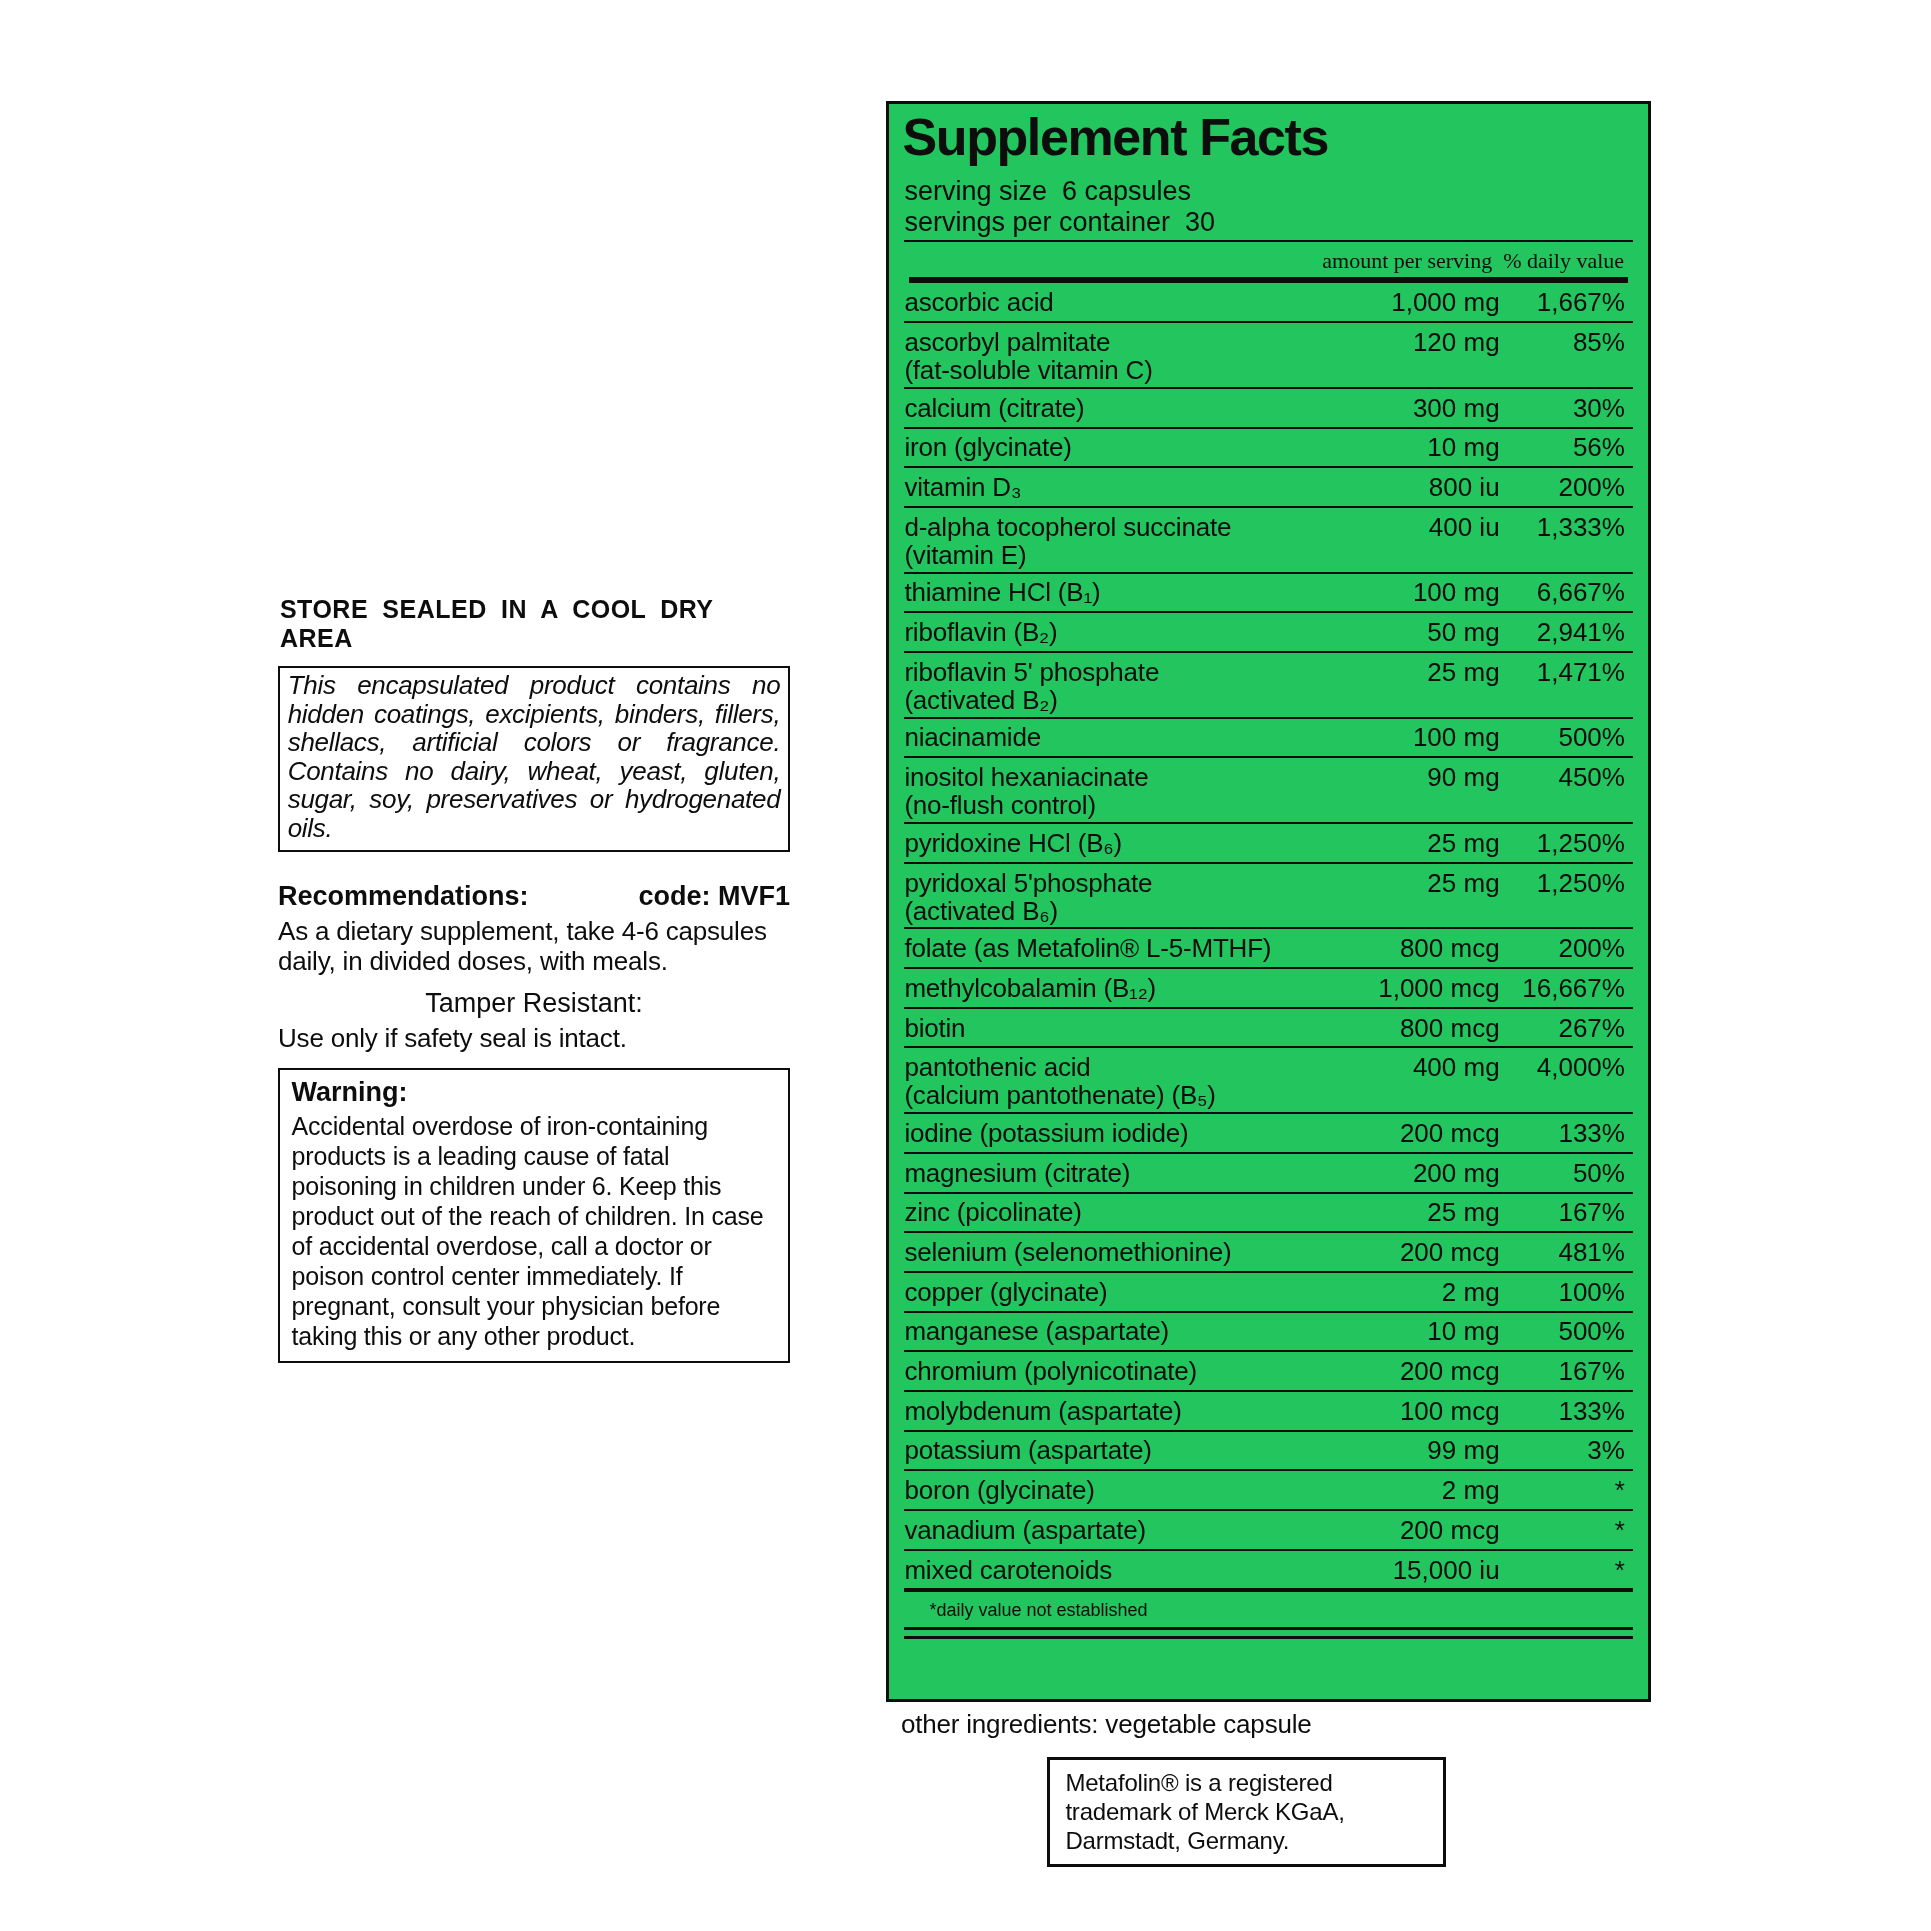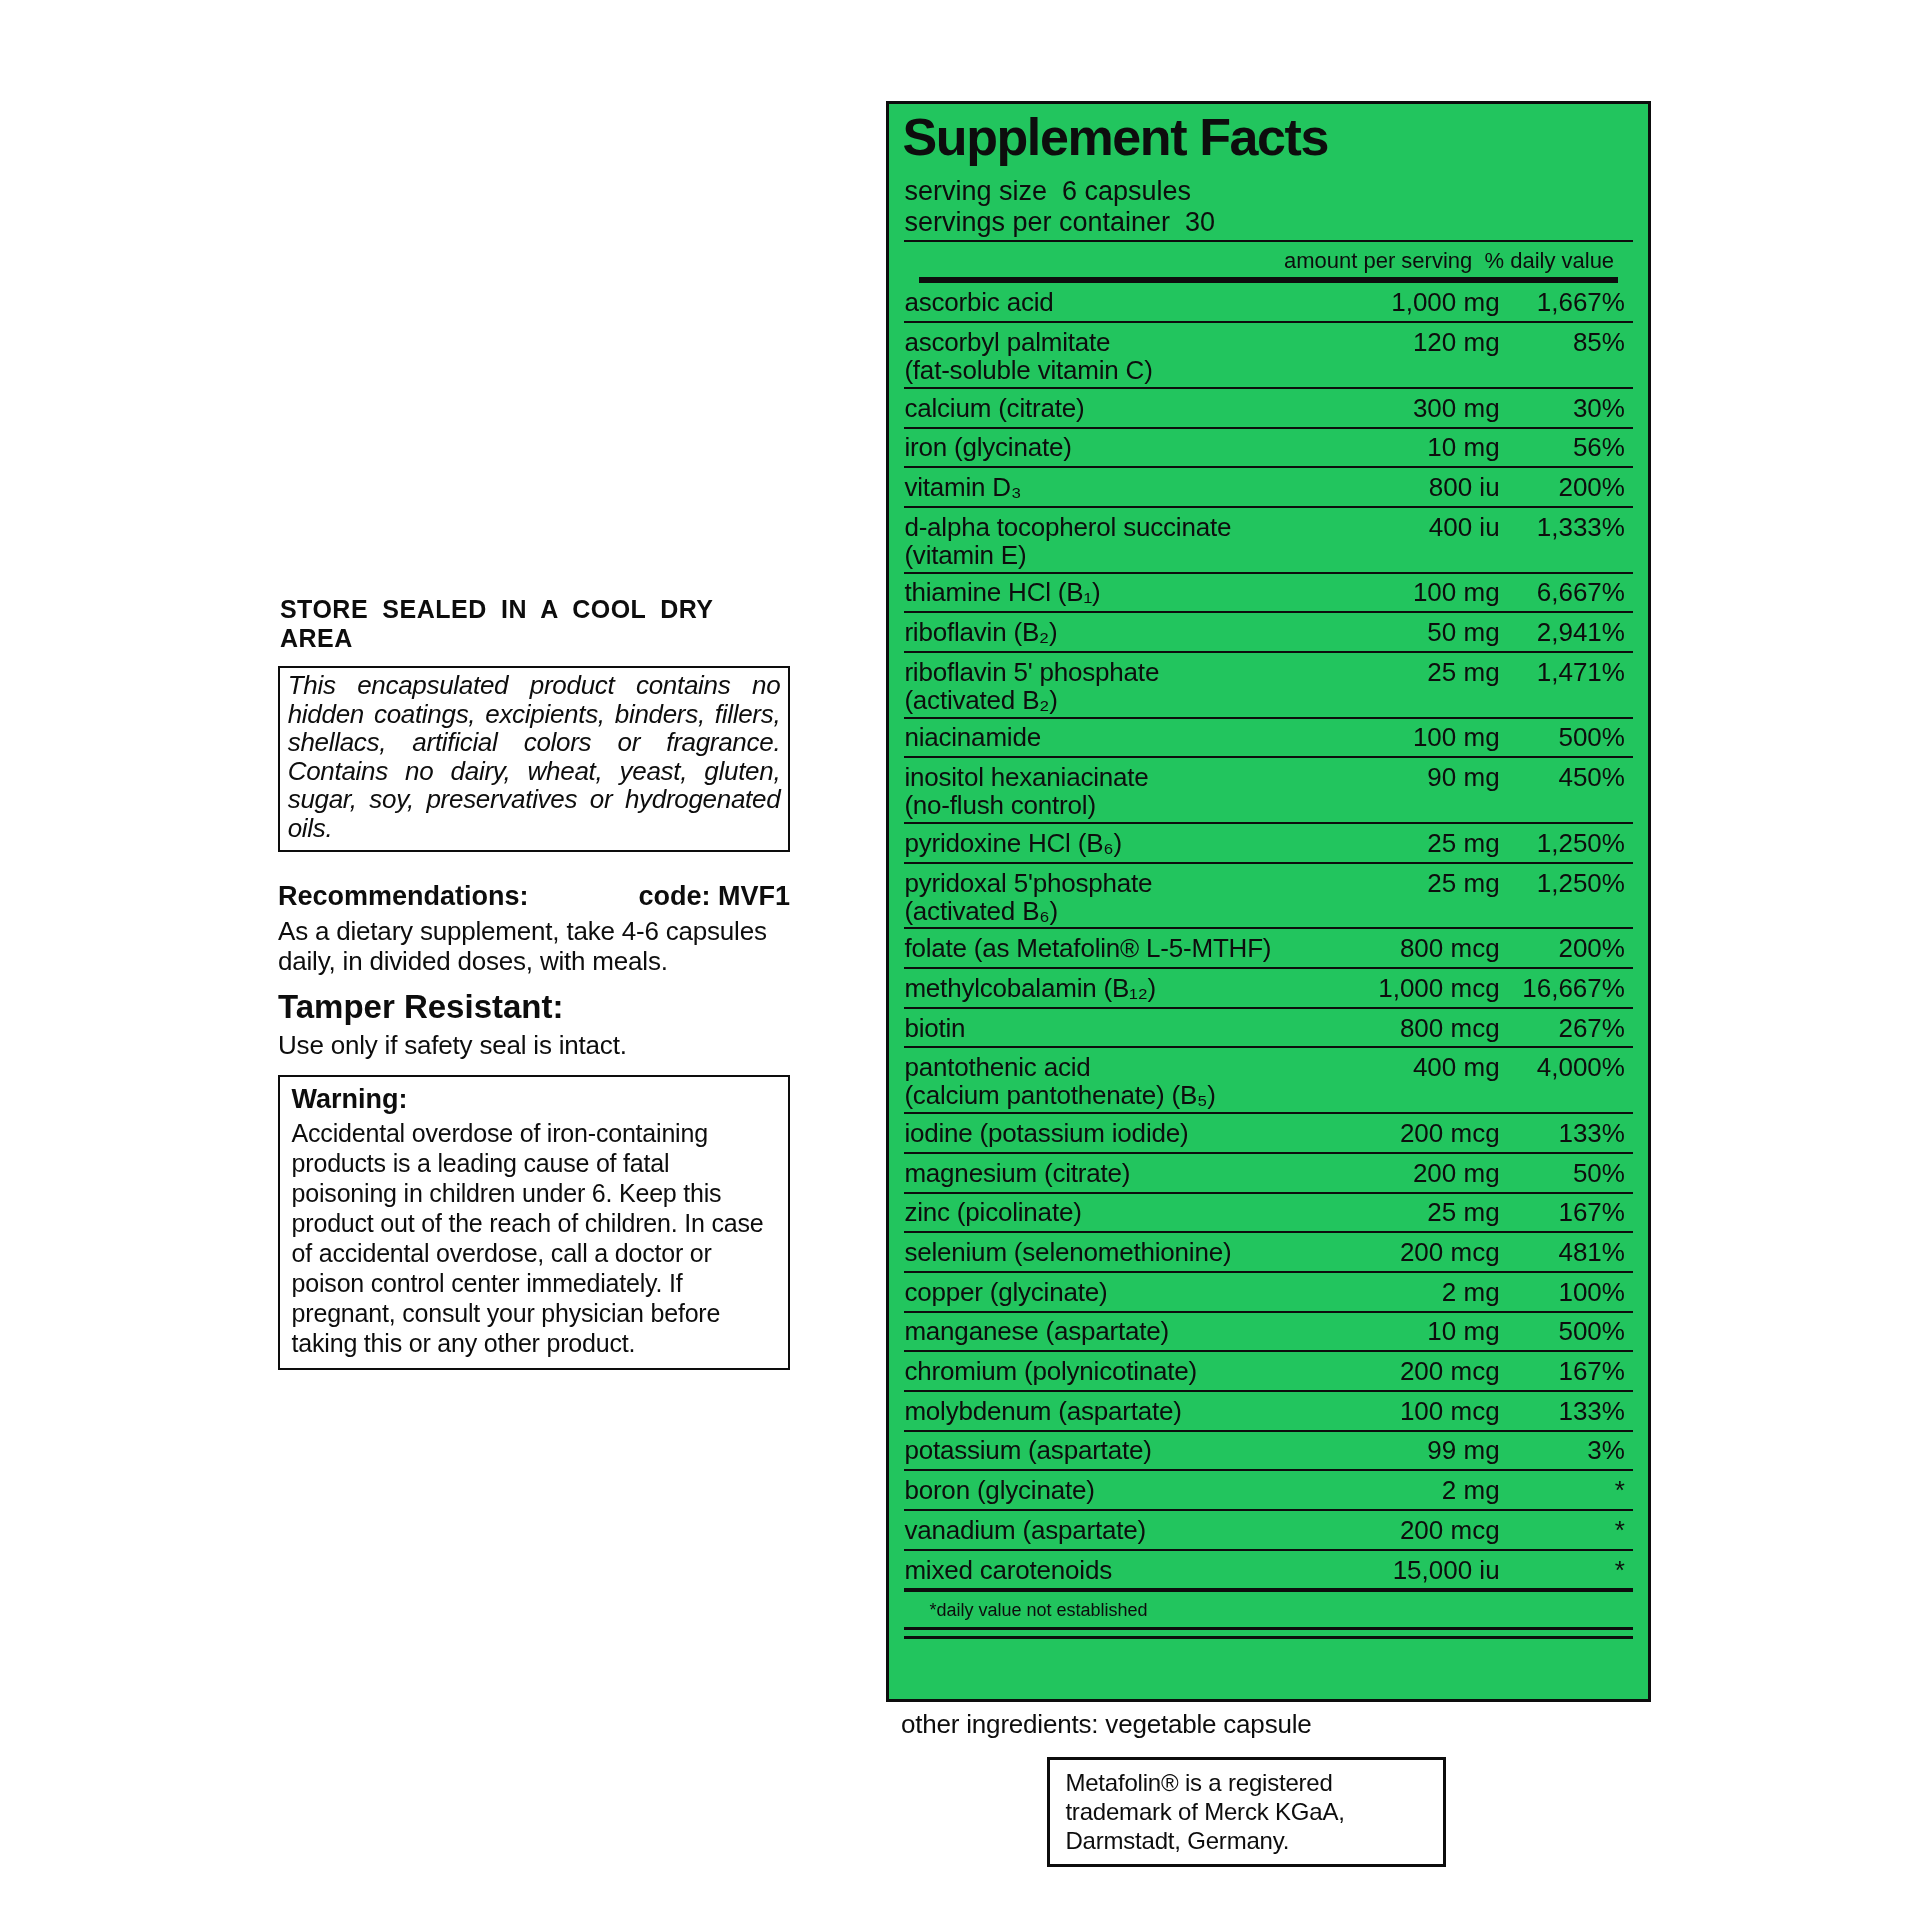--- a/index.html
+++ b/index.html
@@ -9,32 +9,32 @@
     font-family:"Liberation Sans","DejaVu Sans",sans-serif; color:#0d0d0d;
   }
 
   
   .left-col { position:absolute; left:278px; top:595px; width:512px; }
   .store-heading { font-weight:bold; font-size:25px; letter-spacing:0.5px; word-spacing:6.8px; margin:0 0 12.6px 1.9px; }
   .purity-box { border:2.9px solid #0d0d0d; padding:3.9px 7.7px 7.7px; }
   .purity-box p { margin:0; font-size:26px; line-height:28.5px; text-align:justify; letter-spacing:-0.3px;font-style:italic; }
   .rec-heading { display:flex; justify-content:space-between; font-weight:bold; font-size:27px; margin-top:29px; }
   .body-text { font-size:26px; line-height:30px; margin:3.9px 0 0; letter-spacing:-0.2px; }
-  .tamper-heading { font-weight:bold; font-size:33px; margin-top:11.6px; }
+  .tamper-heading { font-weight:normal; font-size:27px; margin-top:11.6px;text-align:center; }
   .warning-box { border:2.9px solid #0d0d0d; margin-top:15.4px; padding:3.9px 9.7px 9.7px 11.6px; }
   .warning-heading { font-weight:bold; font-size:27px; line-height:37px; }
   .warning-box p { margin:0; font-size:25px; line-height:30px; letter-spacing:-0.2px; }
   .keep-out { font-weight:bold; font-size:29px; margin-top:25px; letter-spacing:-0.2px; }
 
   
   .panel { position:absolute; left:886px; top:101px; width:759px; height:1595px; border:3.9px solid #0d0d0d; background:#22c55e; }
   .panel-title { font-size:52px; line-height:1.05; font-weight:bold; letter-spacing:-1.4px; margin:5.8px 0 0 13.5px; }
   .serving-block { margin:11.6px 15.4px 0; border-bottom:2.9px solid #0d0d0d; padding-bottom:1.9px; }
   .serving-line { font-size:27px; line-height:31px; white-space:pre-wrap; }
-  .col-header { margin:0 30px; text-align:right; font-size:22px; line-height:24px; padding:6.8px 3.9px 4.8px 0; border-bottom:6.8px solid #0d0d0d; white-space:pre-wrap; }
+  .col-header { margin:0 20px; text-align:right; font-size:22px; line-height:24px; padding:6.8px 3.9px 4.8px 0; border-bottom:6.8px solid #0d0d0d; white-space:pre-wrap;font-family:Liberation Serif, serif; }
   #rows { margin:0 15.4px; border-bottom:2.9px solid #0d0d0d; }
   .row { border-bottom:2.9px solid #0d0d0d; padding:4.8px 0 3.9px; }
   .row-main { display:flex; align-items:baseline; }
   .nutrient-name { flex:1; font-size:26px; line-height:29px; letter-spacing:-0.2px; }
   .nutrient-amount { width:212px; text-align:right; font-size:26px; line-height:29px; }
   .nutrient-dv { width:133px; text-align:right; font-size:26px; line-height:29px; padding-right:7.7px; box-sizing:border-box; }
   .nutrient-subname { font-size:26px; line-height:26px; letter-spacing:-0.2px; }
   .footnote { margin:0 15.4px; font-size:18px; padding:7.7px 0 5.8px 25px; }
   .dbl-line { margin:0 15.4px; height:5.8px; border-top:3.9px solid #0d0d0d; border-bottom:3.9px solid #0d0d0d; }
 

